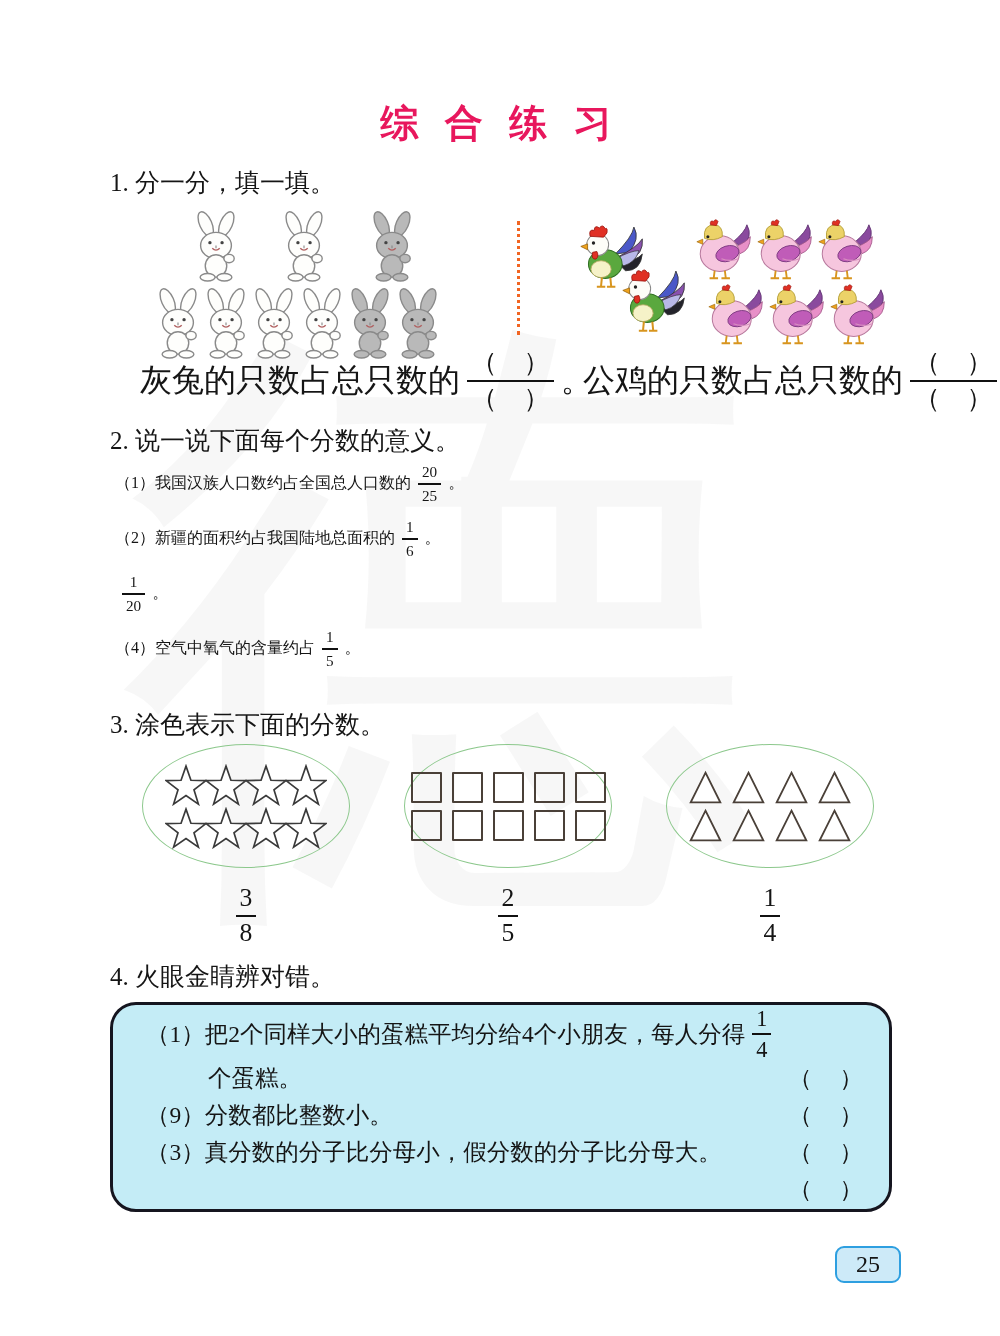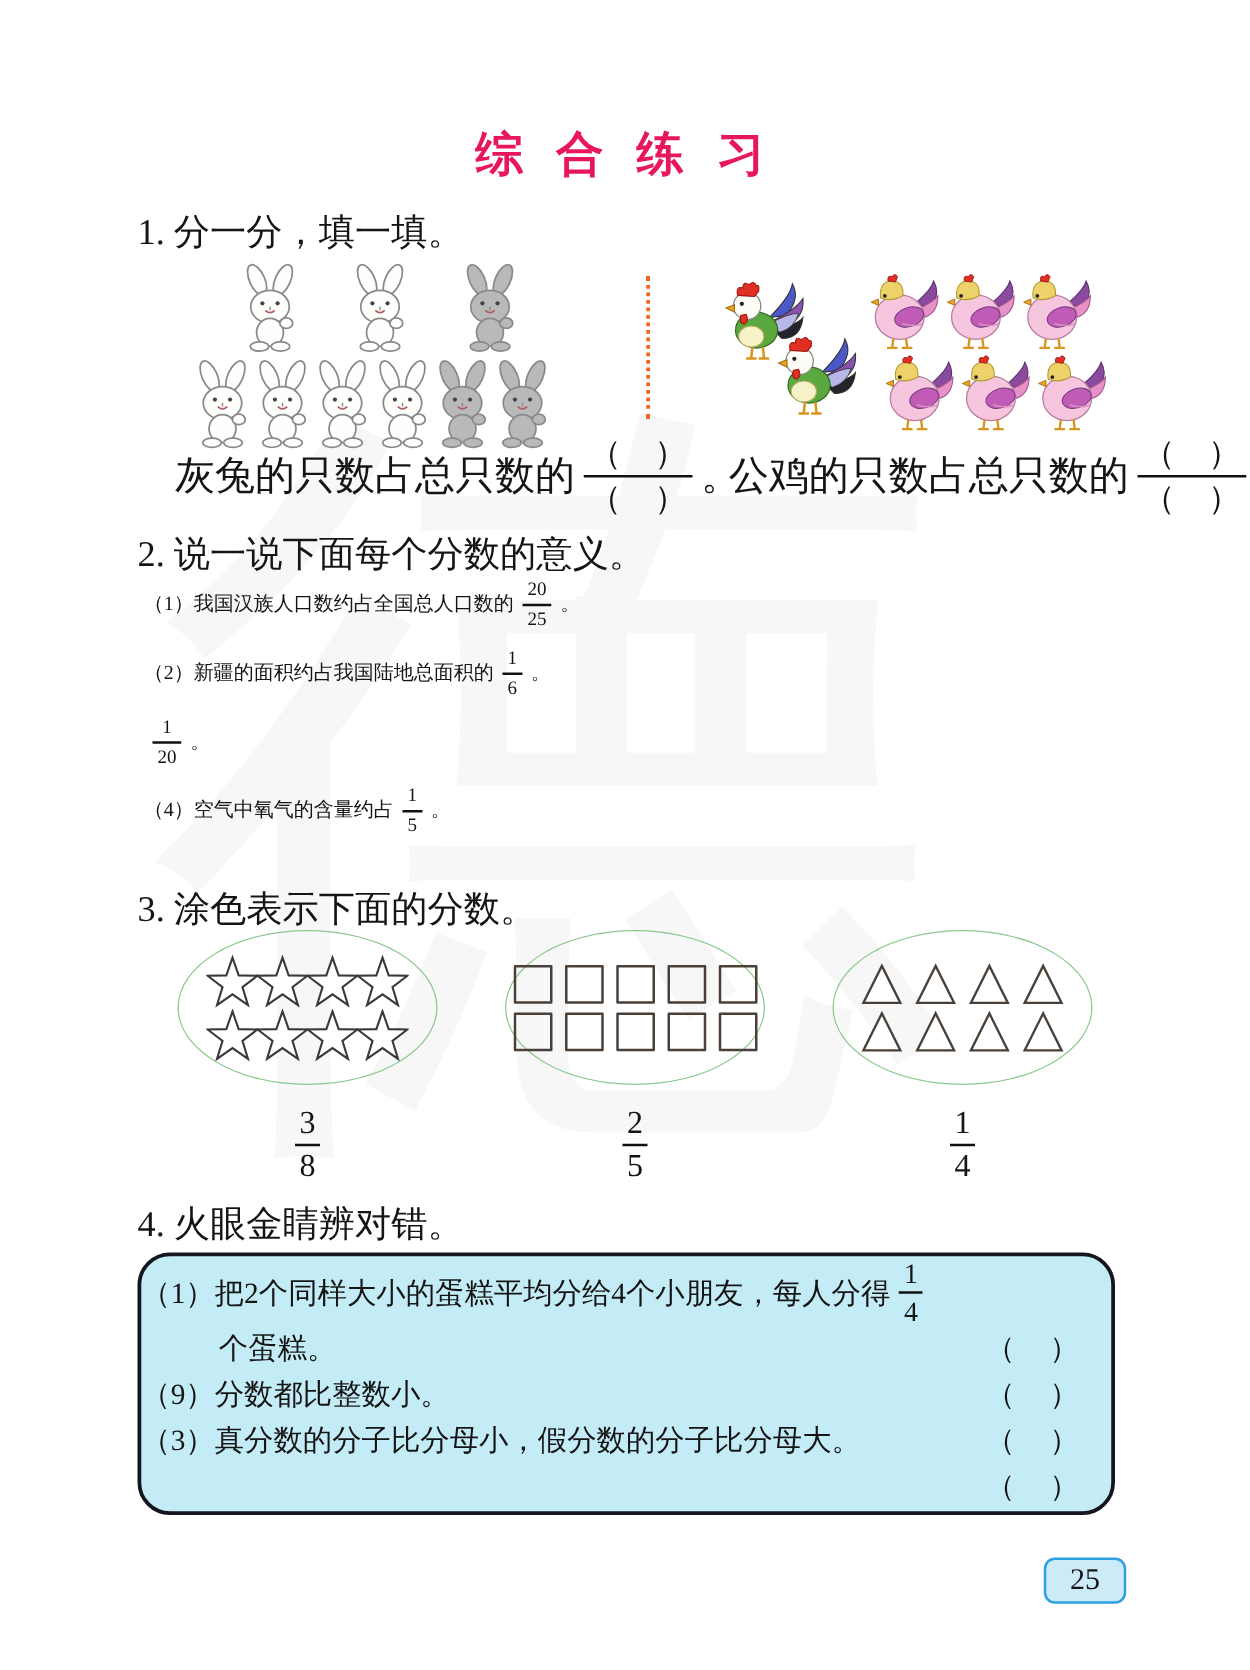--- a/index.html
+++ b/index.html
@@ -3,21 +3,21 @@
 <meta charset="utf-8">
 <style>
   html,body{margin:0;padding:0;background:#e9e9e9;}
   .page{position:relative;width:1000px;height:1336px;background:#ffffff;margin:0 auto;
         font-family:"Liberation Serif","DejaVu Serif",serif;color:#151515;overflow:hidden;}
   .watermark{position:absolute;left:120px;top:300px;font-size:640px;line-height:1;
              color:rgba(110,110,110,0.055);pointer-events:none;font-family:"DejaVu Serif",serif;}
   .title{position:absolute;top:98px;left:0;width:100%;text-align:center;margin:0;
          font-family:"Liberation Sans","DejaVu Sans",sans-serif;
          font-size:38px;font-weight:bold;letter-spacing:8px;color:var(--accent,#e8175d);}
-  .sec-label{position:absolute;font-size:29px;white-space:nowrap;}
+  .sec-label{position:absolute;font-size:25px;white-space:nowrap;}
   .q1-label{left:110px;top:166px;}
   .q2-label{left:110px;top:424px;}
   .q3-label{left:110px;top:708px;}
   .q4-label{left:110px;top:960px;}
 
   
   .rabbits{position:absolute;left:150px;top:210px;}
   .rabbit-row{display:flex;}
   .rabbit-row.r0{margin-left:38px;gap:32px;}
   .rabbit-row.r1{margin-top:4px;}
@@ -56,21 +56,21 @@
   .shape-row{display:flex;align-items:center;}
   .shape{display:inline-block;line-height:0;}
   .shape.star svg{width:42px;height:42px;margin:0 -1px;}
   .shape.triangle svg{width:39px;height:37px;margin:0 2px;}
   .sqbox{display:inline-block;width:27px;height:27px;border:2.2px solid #4a4038;border-radius:1px;margin:3px 5px;}
   .q3-frac{margin-top:16px;font-size:27px;}
 
   
   .q4-box{position:absolute;left:110px;top:1002px;width:782px;height:210px;box-sizing:border-box;
           background:var(--boxfill,#c4ecf6);border:3px solid var(--boxborder,#15151f);
-          border-radius:26px;padding:8px 24px 6px 0;display:flex;flex-direction:column;justify-content:center;}
+          border-radius:26px;padding:8px 24px 6px 33px;display:flex;flex-direction:column;justify-content:center;}
   .q4-line{display:flex;align-items:center;font-size:23.5px;min-height:37px;white-space:nowrap;}
   .q4-line.first{min-height:50px;}
   .q4-line.indent{padding-left:62px;}
   .answer{margin-left:auto;letter-spacing:2px;}
 
   .page-badge{position:absolute;left:835px;top:1246px;width:62px;height:33px;
               background:var(--badgefill,#cdeaf8);border:2.5px solid var(--badgeborder,#2e9fe0);
               border-radius:9px;display:flex;align-items:center;justify-content:center;
               font-size:24px;font-family:"Liberation Serif",serif;}
 </style>

